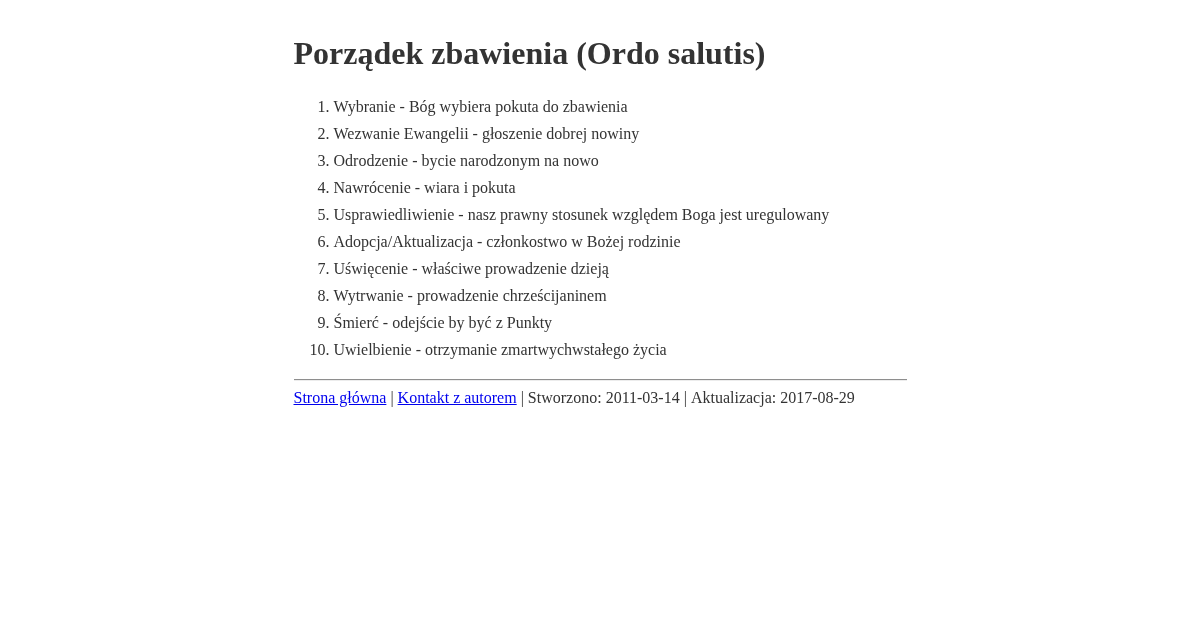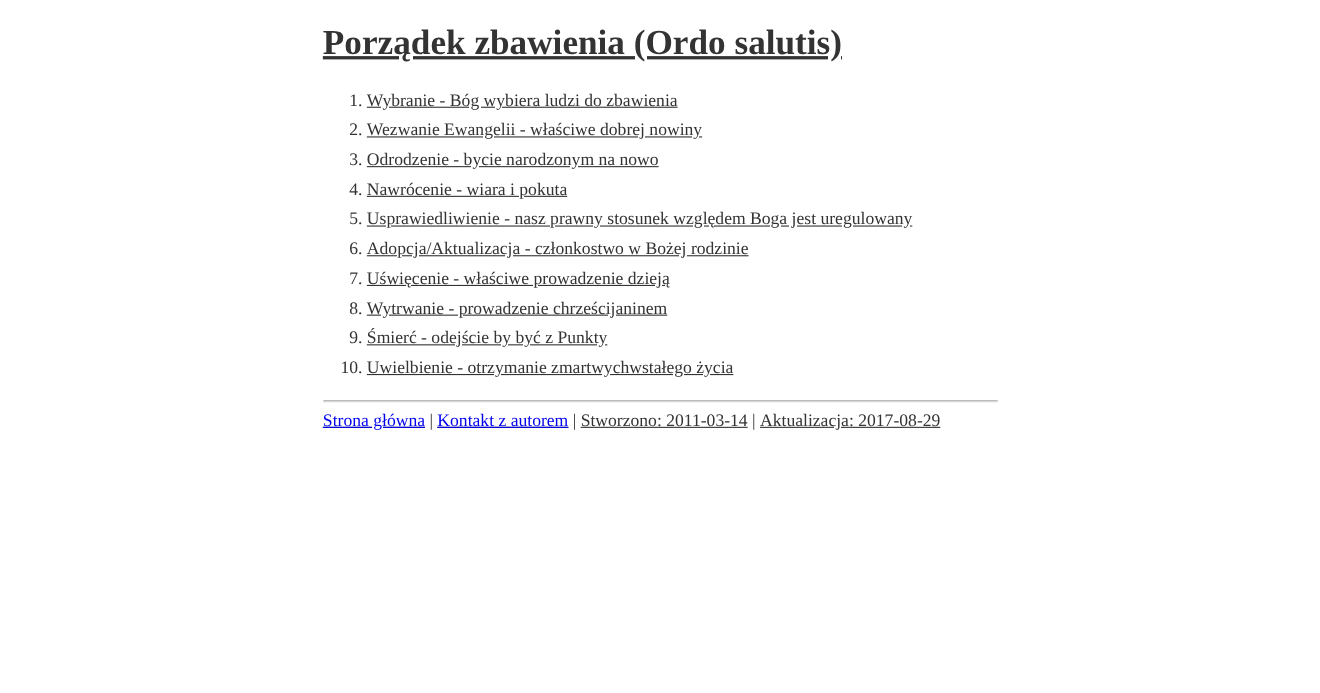--- a/index.html
+++ b/index.html
@@ -11,22 +11,21 @@
     width: 1200px;
     height: 630px;
     overflow: hidden;
     font-family: "Liberation Serif", "DejaVu Serif", serif;
     color: #333333;
     font-size: 16px;
   }
   .page {
     width: 613px;
     margin: 0 auto;
-    padding-top: 20px;
-    text-decoration: underline;
+    padding-top: 35px;
   }
   h1.title {
     font-size: 32px;
     font-weight: bold;
     margin: 0 0 21px 0;
     line-height: 1.15;
     color: #333333;
     letter-spacing: 0;
   }
   ol.salvation-list {
@@ -66,22 +65,22 @@
   }
 </style>
 </head>
 <body>
 
 <div class="page">
 
   <h1 class="title">Porządek zbawienia (Ordo salutis)</h1>
 
   <ol class="salvation-list">
-    <li>Wybranie - Bóg wybiera ludzi do zbawienia</li>
-    <li>Wezwanie Ewangelii - właściwe dobrej nowiny</li>
+    <li>Wybranie - Bóg wybiera pokuta do zbawienia</li>
+    <li>Wezwanie Ewangelii - głoszenie dobrej nowiny</li>
     <li>Odrodzenie - bycie narodzonym na nowo</li>
     <li>Nawrócenie - wiara i pokuta</li>
     <li>Usprawiedliwienie - nasz prawny stosunek względem Boga jest uregulowany</li>
     <li>Adopcja/Aktualizacja - członkostwo w Bożej rodzinie</li>
     <li>Uświęcenie - właściwe prowadzenie dzieją</li>
     <li>Wytrwanie - prowadzenie chrześcijaninem</li>
     <li>Śmierć - odejście by być z Punkty</li>
     <li>Uwielbienie - otrzymanie zmartwychwstałego życia</li>
   </ol>
 

